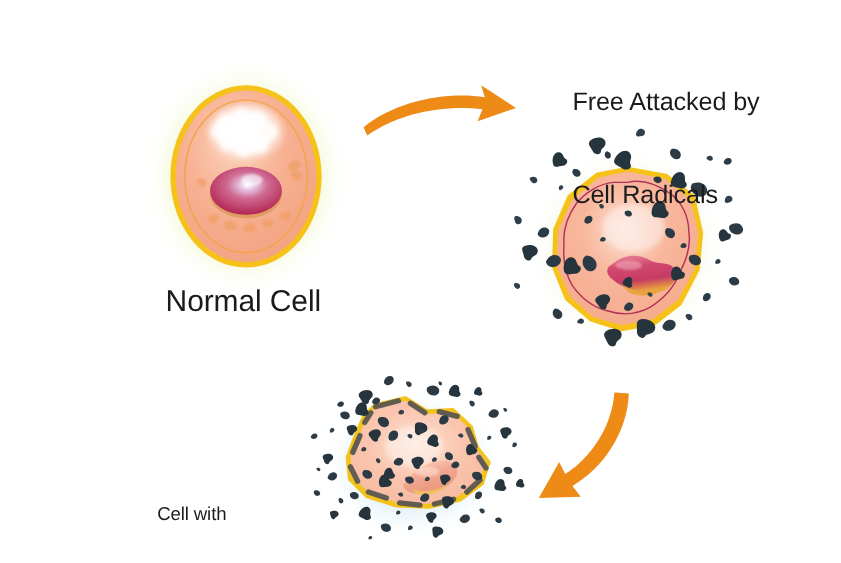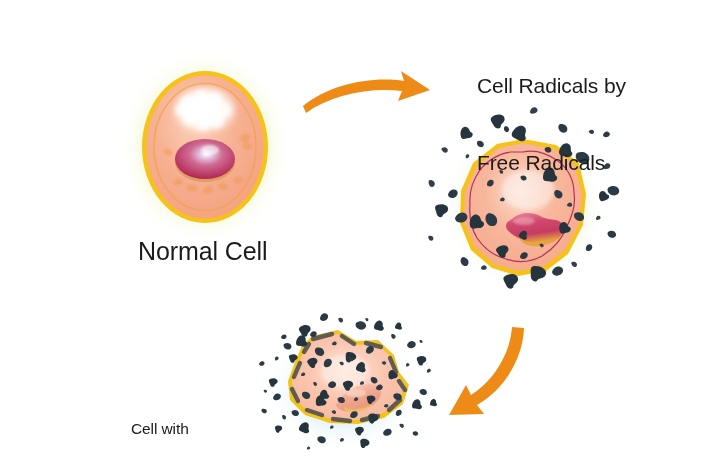--- a/index.html
+++ b/index.html
@@ -353,22 +353,22 @@
         <use href="#fr-c" transform="translate(366,318) rotate(50) scale(0.4)"></use>
         <use href="#fr-b" transform="translate(395,327) rotate(-25) scale(0.5)"></use>
         <use href="#fr-a" transform="translate(262,409) rotate(30) scale(0.45)"></use>
       </g>
     </g>
   </svg>
 
   <div class="label" id="label-normal-cell">Normal Cell</div>
 
   <div class="label" id="label-attacked">
-    <div>Cell Radicals by</div>
-    <div>Free Radicals</div>
+    <div>Free Attacked by</div>
+    <div>Cell Radicals</div>
   </div>
 
   <div class="label" id="label-oxidative">
     <div>Cell with</div>
     
   </div>
 
 </div>
 
 </body></html>

